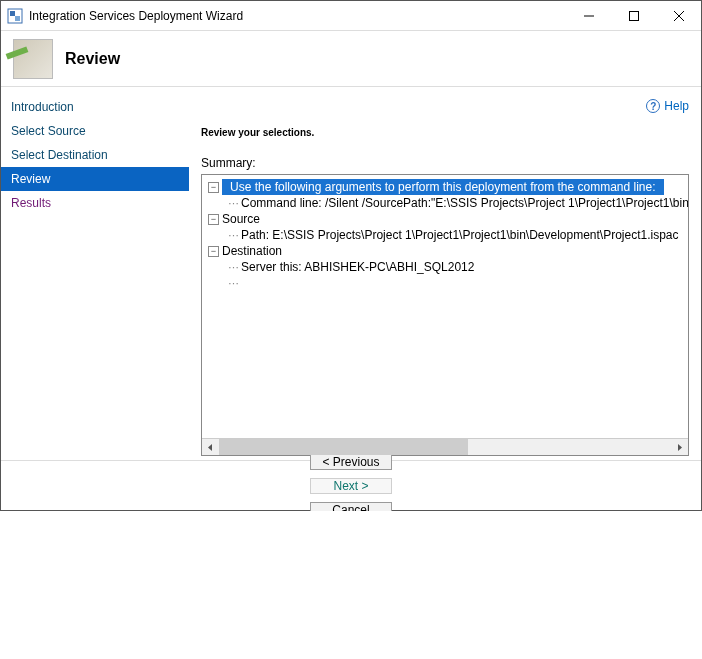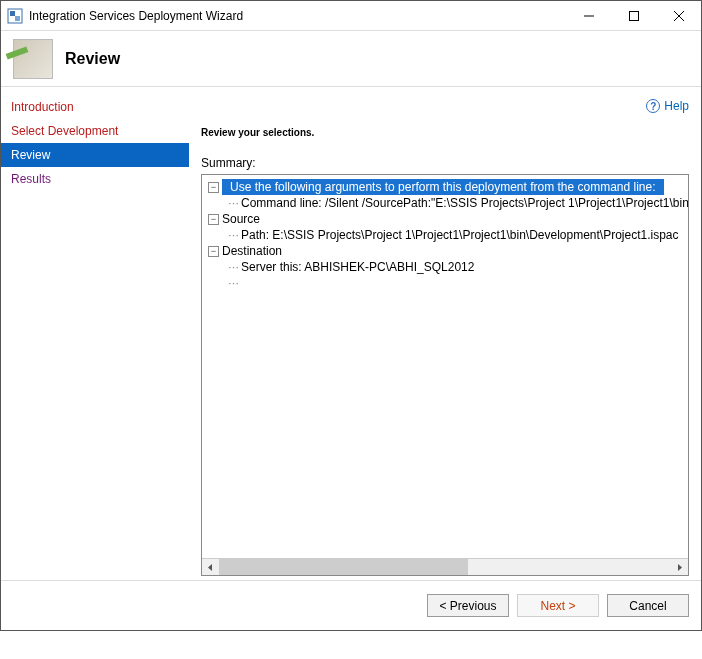--- a/index.html
+++ b/index.html
@@ -5,21 +5,21 @@
   * { box-sizing: border-box; }
   body {
     margin: 0;
     font-family: "Segoe UI", Tahoma, sans-serif;
     font-size: 12px;
     background: #fff;
     color: #000;
   }
   .window {
     width: 702px;
-    height: 631px;
+    height: 511px;
     border: 1px solid #555;
     display: flex;
     flex-direction: column;
     background: #fff;
   }
   .titlebar {
     height: 30px;
     display: flex;
     align-items: center;
     padding: 0 0 0 6px;
@@ -72,21 +72,21 @@
   }
   .sidebar .step {
     padding: 5px 10px;
     color: #0066c0;
     cursor: pointer;
   }
   .sidebar .step.active {
     background: #0a64c2;
     color: #fff;
   }
-  .sidebar .step.done { color:#b91c1c;}
+  .sidebar .step.done { color:#0c4a6e;}
   .sidebar .step.pending { color:#701a75;}
   .main {
     flex:1;
     display:flex;
     flex-direction:column;
     padding: 8px 12px 4px 12px;
     min-width:0;
   }
   .help-row { display:flex; justify-content:flex-end; align-items:center; height:22px;}
   .help-link { color:#0066c0; display:flex; align-items:center; gap:4px; cursor:pointer;}
@@ -160,36 +160,37 @@
   .hs-track{ flex:1; background:#f0f0f0; position:relative;}
   .hs-thumb{
     position:absolute; left:0; top:0; bottom:0;
     width:55%;
     background:#cdcdcd;
   }
   .footer{
     height:50px;
     border-top:1px solid #ddd;
     display:flex;
-    justify-content:flex-end;
+    justify-content:center;
     align-items:center;
-    padding: 4px 12px;
+    padding: 16px 12px;
     gap:8px;
+    flex-direction:column;
   }
   .btn{
     min-width:82px;
     height:23px;
     border:1px solid #9a9a9a;
     background:#f2f2f2;
     font-size:12px;
     display:flex;align-items:center;justify-content:center;
     cursor:pointer;
   }
   .btn.disabled{
-    color:#c2410c;
+    color:#0f766e;
     border-color:#cfcfcf;
     background:#f7f7f7;
     cursor:default;
   }
 </style>
 </head>
 <body>
 
 <div class="window">
 
@@ -223,21 +224,22 @@
   </div>
 
   <div class="header">
     <div class="hdr-icon"></div>
     <h2>Review</h2>
   </div>
 
   <div class="body">
     <div class="sidebar">
       <div class="step done">Introduction</div>
-      <div class="step done">Select Development</div>
+      <div class="step done">Select Source</div>
+      <div class="step done">Select Destination</div>
       <div class="step active">Review</div>
       <div class="step pending">Results</div>
     </div>
 
     <div class="main">
       <div class="help-row">
         <span class="help-link">
           <span class="help-icon">?</span>
           <span>Help</span>
         </span>

